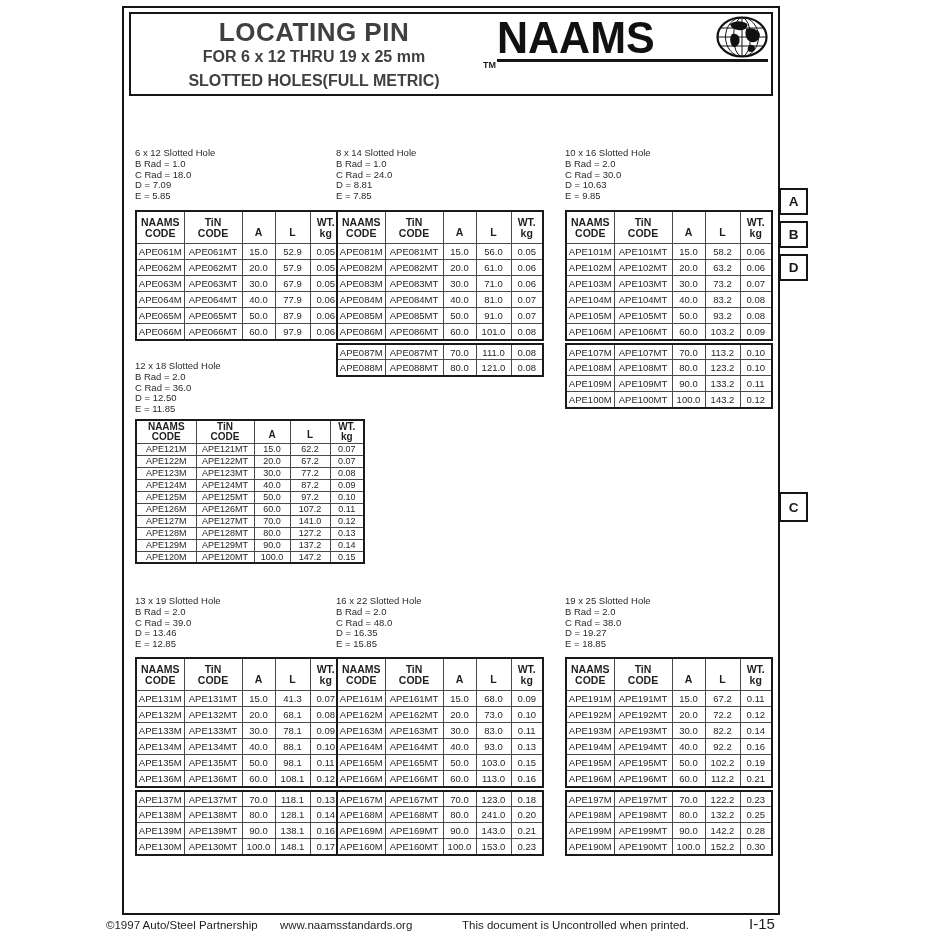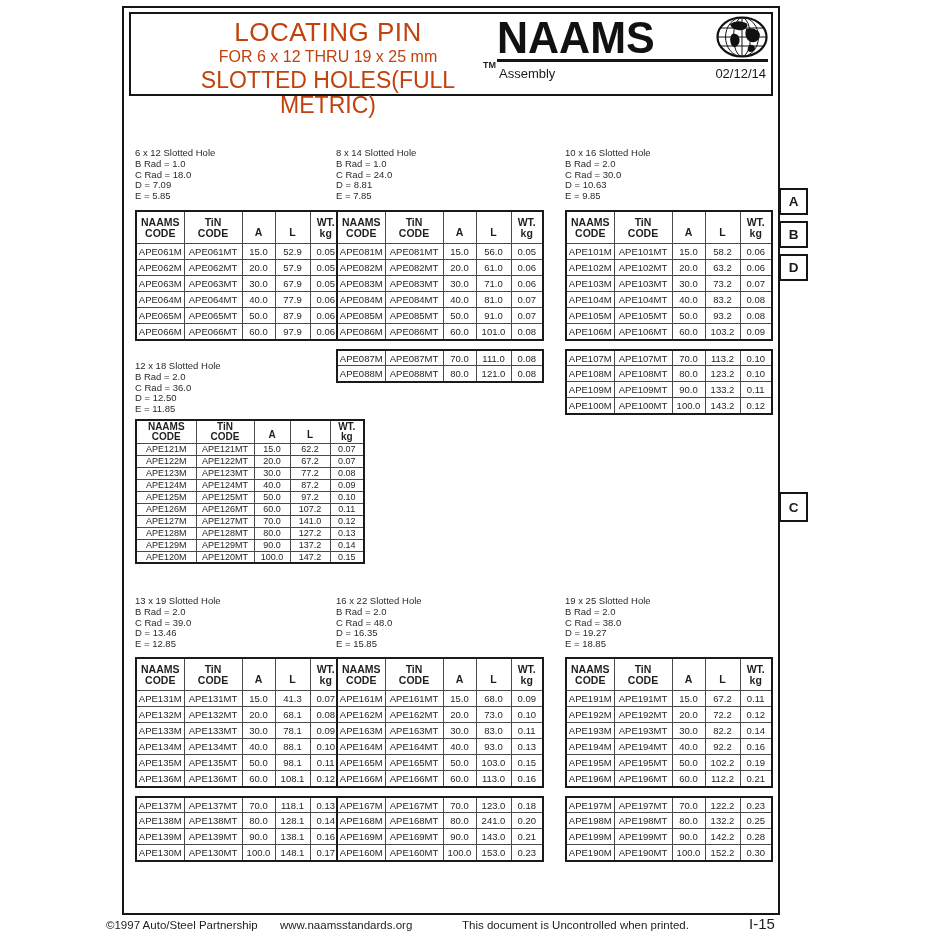--- a/index.html
+++ b/index.html
@@ -15,26 +15,26 @@
     position:absolute; left:122px; top:6px; width:658px; height:909px;
     border:2px solid #151515; background:#fff;
   }
 
   
   .header-box {
     position:absolute; left:5px; top:4px; right:5px; height:84px;
     border:2px solid #151515;
   }
   .title-block {
-    position:absolute; left:20px; top:1px; width:354px; text-align:center;
-    font-weight:normal; color:#c2410c;
+    position:absolute; left:6px; top:1px; width:354px; text-align:center;
+    font-weight:bold; color:#404040;
   }
   .title-line1 { font-size:26px; letter-spacing:0.5px; line-height:28px; margin-top:3px; }
   .title-line2 { font-size:16px; line-height:22px; }
-  .title-line3 { font-size:23px; line-height:25px; }
+  .title-line3 { font-size:16px; line-height:25px; }
   .tm-mark {
     position:absolute; left:352px; top:46px; font-size:9px; font-weight:bold;
   }
   .brand {
     position:absolute; left:366px; right:3px; top:2px; bottom:2px;
   }
   .brand-tagline {
     font-size:11px; font-weight:bold; letter-spacing:2.8px; white-space:nowrap;
     color:#141414; padding-top:2px;
   }
@@ -65,21 +65,21 @@
     border-collapse:collapse; table-layout:fixed; background:#fff;
     border:2px solid #1a1a1a; text-align:center; color:#262626;
   }
   table.spec th, table.spec td { border:1px solid #4a4a4a; overflow:hidden; }
   table.spec th {
     font-size:10.5px; font-weight:bold; height:33px; line-height:11.5px;
     color:#1e1e1e; vertical-align:middle; padding-top:1px;
   }
   table.spec th.low div { margin-top:9px; }
   table.spec td { font-size:9.5px; height:16px; padding:0 1px; }
-  table.spec.part2 { margin-top:8px; }
+  table.spec.part2 { margin-top:2px; }
 
   .tg-compact table.spec th { height:21px; font-size:10px; line-height:10.5px; }
   .tg-compact table.spec th.low div { margin-top:5px; }
   .tg-compact table.spec td { height:12px; font-size:9px; }
 
   
   .marker {
     position:absolute; left:779px; width:29px; height:27px; background:#fff;
     border:2px solid #151515; display:flex; align-items:center; justify-content:center;
     font-size:13.5px; font-weight:600; color:#1a1a1a;
@@ -117,24 +117,20 @@
             <line x1="26" y1="1.5" x2="26" y2="40.5" stroke="#111" stroke-width="1"></line>
             <line x1="2" y1="21" x2="50" y2="21" stroke="#111" stroke-width="1"></line>
             <line x1="4.5" y1="12" x2="47.5" y2="12" stroke="#111" stroke-width="1"></line>
             <line x1="4.5" y1="30" x2="47.5" y2="30" stroke="#111" stroke-width="1"></line>
             <path d="M14 8 Q20 4 27 6 Q33 7 31 11 Q28 15 22 14 Q15 13 14 8 Z" fill="#111"></path>
             <path d="M30 13 Q37 11 42 15 Q46 19 42 24 Q38 28 33 25 Q28 21 30 13 Z" fill="#111"></path>
             <path d="M16 18 Q21 17 23 21 Q25 26 21 30 Q17 33 15 28 Q13 22 16 18 Z" fill="#111"></path>
             <path d="M33 29 Q38 28 39 32 Q39 36 34 36 Q30 35 33 29 Z" fill="#111"></path>
           </svg>
         </div>
-        <div class="brand-bottom">
-          <span>Assembly</span>
-          <span>02/12/14</span>
-        </div>
       </div>
     </div>
   </div>
 
   <div class="table-group g-r1 g-c1">
       <div class="notes">
         <div class="note-line">6 x 12 Slotted Hole</div>
         <div class="note-line">B Rad = 1.0</div>
         <div class="note-line">C Rad = 18.0</div>
         <div class="note-line">D = 7.09</div>

